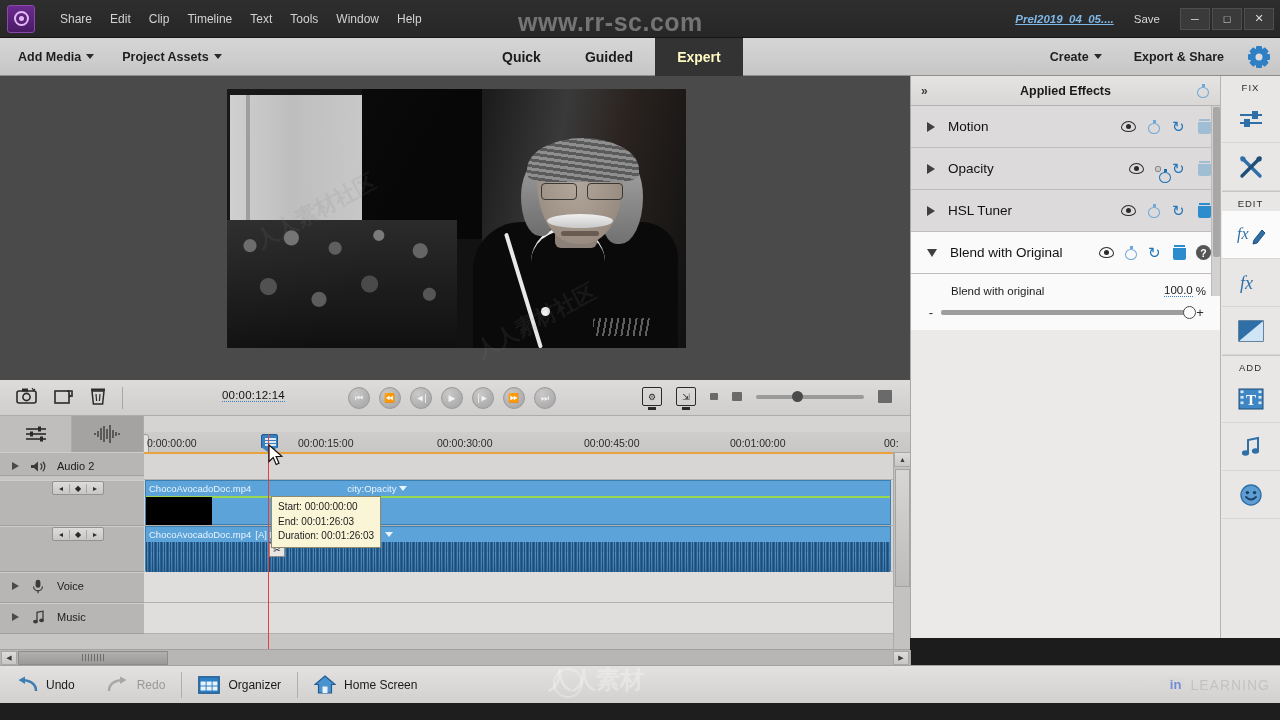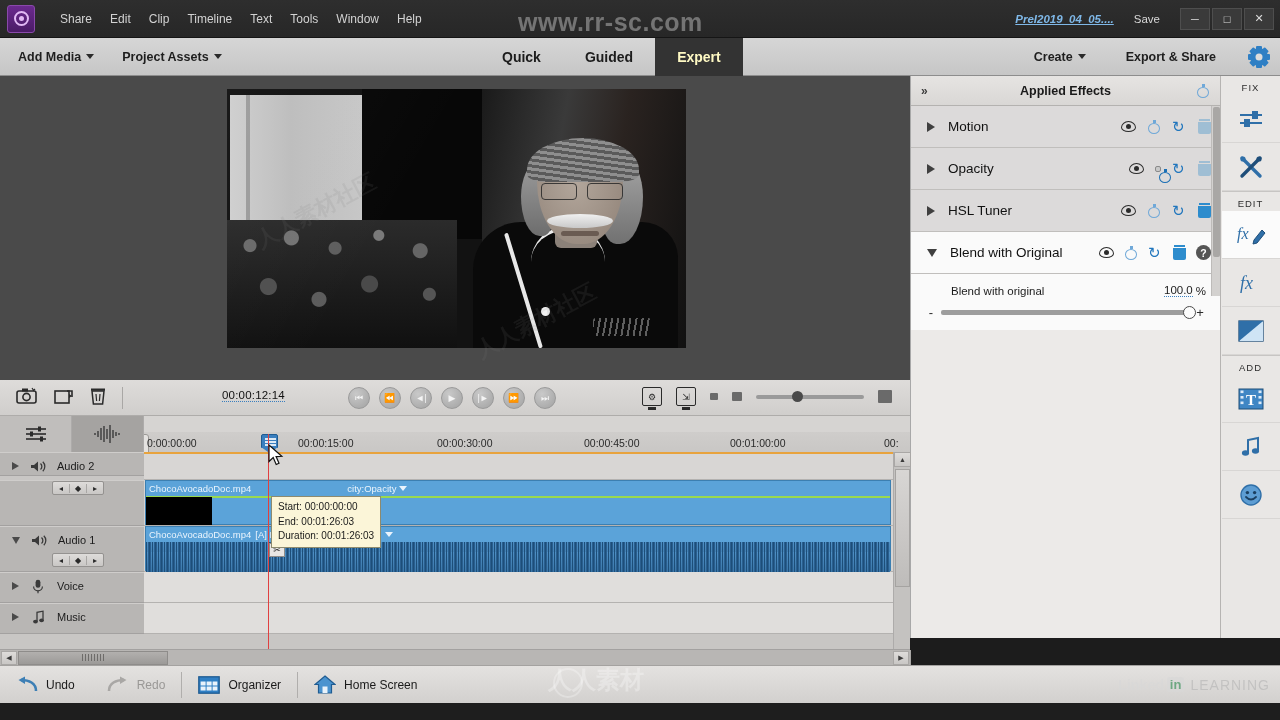--- a/index.html
+++ b/index.html
@@ -66,21 +66,21 @@
     font-size:12.5px; font-weight:bold; color:#1e1e1e; display:flex; align-items:center; gap:5px;
     padding: 3px 6px;
   }
   .caret { width:0;height:0;border-left:4px solid transparent;border-right:4px solid transparent;border-top:5px solid #2a2a2a;}
   .modes { position:absolute; left:480px; top:0; height:38px; display:flex; align-items:stretch; }
   .mode {
     display:flex; align-items:center; padding: 0 22px;
     font-size:14px; font-weight:bold; color:#1c1c1c;
   }
   .mode.active { background:#333; color:#fef9c3; }
-  .ab-right { margin-left:auto; display:flex; align-items:center; gap:28px; padding-right:12px; }
+  .ab-right { margin-left:auto; display:flex; align-items:center; gap:20px; padding-right:12px; }
   .gear {
     width:18px;height:18px;border-radius:50%;
     background: radial-gradient(circle, #e9eff5 0 22%, #2f7fc4 23% 100%);
     position: relative;
   }
   .gear::before, .gear::after{
     content:""; position:absolute; left:50%; top:50%; width:22px;height:6px;
     background:#2f7fc4; transform:translate(-50%,-50%) rotate(45deg); border-radius:1px;
   }
   .gear::after{ transform:translate(-50%,-50%) rotate(-45deg); }
@@ -430,21 +430,21 @@
     background:linear-gradient(#e4e2e0,#d2d0ce); border-top:1px solid #a4a2a0;
     display:flex; align-items:center;
   }
   .sb-item { display:flex; align-items:center; gap:8px; padding: 0 16px; height:38px; font-size:12px; color:#1a1a1a;}
   .sb-item.disabled { color:#9a9896; }
   .sb-div { width:1px; height:26px; background:#b0aeac; }
   .bottombar { position:absolute; left:0; top:703px; width:1280px; height:17px; background:#1e1e1e;}
 
   .li-logo { position:absolute; right:10px; top:676px; display:flex; align-items:center; gap:3px; opacity:.55;}
   .li-word { font-size:15px; font-weight:bold; color:#d8d8d8; letter-spacing:-0.4px;}
-  .li-box { background:#d8d8d8; color:#15803d; font-size:13px; font-weight:bold; padding:0 3px; border-radius:2px;}
+  .li-box { background:#d8d8d8; color:#1d4ed8; font-size:13px; font-weight:bold; padding:0 3px; border-radius:2px;}
   .li-learn { font-size:14px; color:#b0b0b0; letter-spacing:1px; margin-left:3px;}
 
   .wm-center {
     position:absolute; left:548px; top:664px; font-size:24px; color:rgba(255,255,255,.30);
     pointer-events:none; font-weight:bold;
   }
   .wm-circ {
     position:absolute; left:553px; top:668px; width:30px;height:30px;border-radius:50%;
     border:2px solid rgba(255,255,255,.28); pointer-events:none;
   }
@@ -943,31 +943,20 @@
               <span>ChocoAvocadoDoc.mp4</span>
               <span style="margin-left:96px;">city:Opacity</span>
               <span class="caret" style="margin-left:3px;border-top-color:#eaf4fd;"></span>
             </div>
             <div class="clip-rubber" style="top:15px;"></div>
             <div class="blackclip" style="left:0; top:16px; width:66px; height:28px;"></div>
           </div>
         </div>
 
         <div class="track-hdr" style="top:74px; height:46px;">
-          <div class="th-row">
-            <span class="th-tri down"></span>
-            <span class="th-icon">
-              <svg width="16" height="13" viewBox="0 0 16 13">
-                  <path d="M1 5 L4 5 L8 1.5 L8 11.5 L4 8 L1 8 Z" fill="#3a3a3a"></path>
-                  <path d="M10.5 3.5 a4 4 0 0 1 0 6" stroke="#3a3a3a" stroke-width="1.3" fill="none"></path>
-                  <path d="M12.8 1.8 a6.5 6.5 0 0 1 0 9.4" stroke="#3a3a3a" stroke-width="1.3" fill="none"></path>
-                </svg>
-            </span>
-            <span class="th-name">Audio 1</span>
-          </div>
           <div class="nudge">
             <span>◂</span>
             <span>◆</span>
             <span>▸</span>
           </div>
         </div>
         <div class="track-body" style="top:74px; height:46px;">
           <div class="clip" style="left:1px; right:2px;">
             <div class="clip-hdr">
               <span>ChocoAvocadoDoc.mp4</span>

